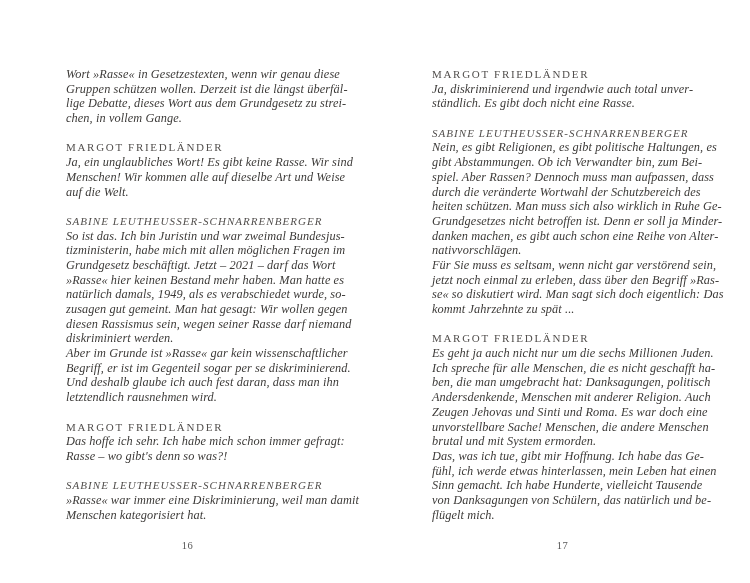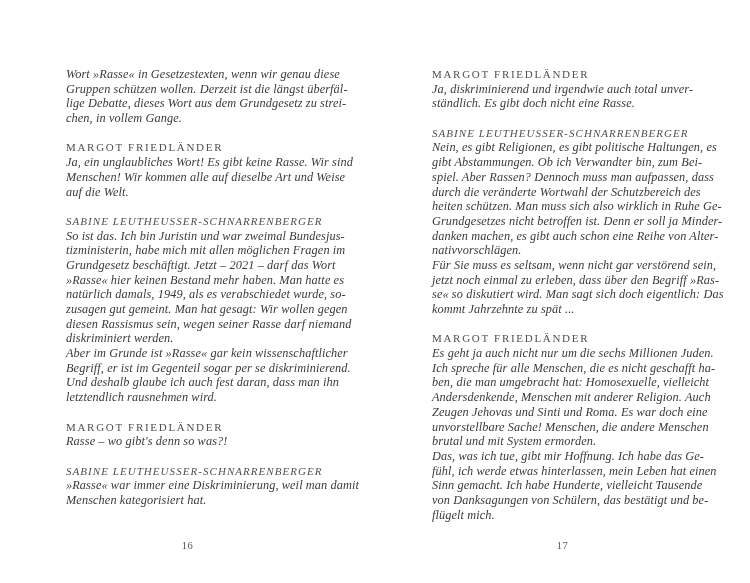--- a/index.html
+++ b/index.html
@@ -82,20 +82,21 @@
           <div class="line italic">zusagen gut gemeint. Man hat gesagt: Wir wollen gegen</div>
           <div class="line italic">diesen Rassismus sein, wegen seiner Rasse darf niemand</div>
           <div class="line italic">diskriminiert werden.</div>
           <div class="line italic">Aber im Grunde ist »Rasse« gar kein wissenschaftlicher</div>
           <div class="line italic">Begriff, er ist im Gegenteil sogar per se diskriminierend.</div>
           <div class="line italic">Und deshalb glaube ich auch fest daran, dass man ihn</div>
           <div class="line italic">letztendlich rausnehmen wird.</div>
         </div>
         <div class="speaker roman">MARGOT FRIEDLÄNDER</div>
         <div class="para">
+          <div class="line roman">Das hoffe ich sehr. Ich habe mich schon immer gefragt:</div>
           <div class="line roman">Rasse – wo gibt's denn so was?!</div>
         </div>
         <div class="speaker italic">SABINE LEUTHEUSSER-SCHNARRENBERGER</div>
         <div class="para">
           <div class="line italic">»Rasse« war immer eine Diskriminierung, weil man damit</div>
           <div class="line italic">Menschen kategorisiert hat.</div>
         </div>
       </div>
     <div class="page-number">16</div>
   </div>
@@ -119,28 +120,28 @@
           <div class="line italic">nativvorschlägen.</div>
           <div class="line italic">Für Sie muss es seltsam, wenn nicht gar verstörend sein,</div>
           <div class="line italic">jetzt noch einmal zu erleben, dass über den Begriff »Ras-</div>
           <div class="line italic">se« so diskutiert wird. Man sagt sich doch eigentlich: Das</div>
           <div class="line italic">kommt Jahrzehnte zu spät ...</div>
         </div>
         <div class="speaker roman">MARGOT FRIEDLÄNDER</div>
         <div class="para">
           <div class="line roman">Es geht ja auch nicht nur um die sechs Millionen Juden.</div>
           <div class="line roman">Ich spreche für alle Menschen, die es nicht geschafft ha-</div>
-          <div class="line roman">ben, die man umgebracht hat: Homosexuelle, vielleicht</div>
+          <div class="line roman">ben, die man umgebracht hat: Danksagungen, politisch</div>
           <div class="line roman">Andersdenkende, Menschen mit anderer Religion. Auch</div>
           <div class="line roman">Zeugen Jehovas und Sinti und Roma. Es war doch eine</div>
           <div class="line roman">unvorstellbare Sache! Menschen, die andere Menschen</div>
           <div class="line roman">brutal und mit System ermorden.</div>
           <div class="line roman">Das, was ich tue, gibt mir Hoffnung. Ich habe das Ge-</div>
           <div class="line roman">fühl, ich werde etwas hinterlassen, mein Leben hat einen</div>
           <div class="line roman">Sinn gemacht. Ich habe Hunderte, vielleicht Tausende</div>
-          <div class="line roman">von Danksagungen von Schülern, das bestätigt und be-</div>
+          <div class="line roman">von Danksagungen von Schülern, das natürlich und be-</div>
           <div class="line roman">flügelt mich.</div>
         </div>
       </div>
     <div class="page-number">17</div>
   </div>
 
 </div>
 
 </body></html>

